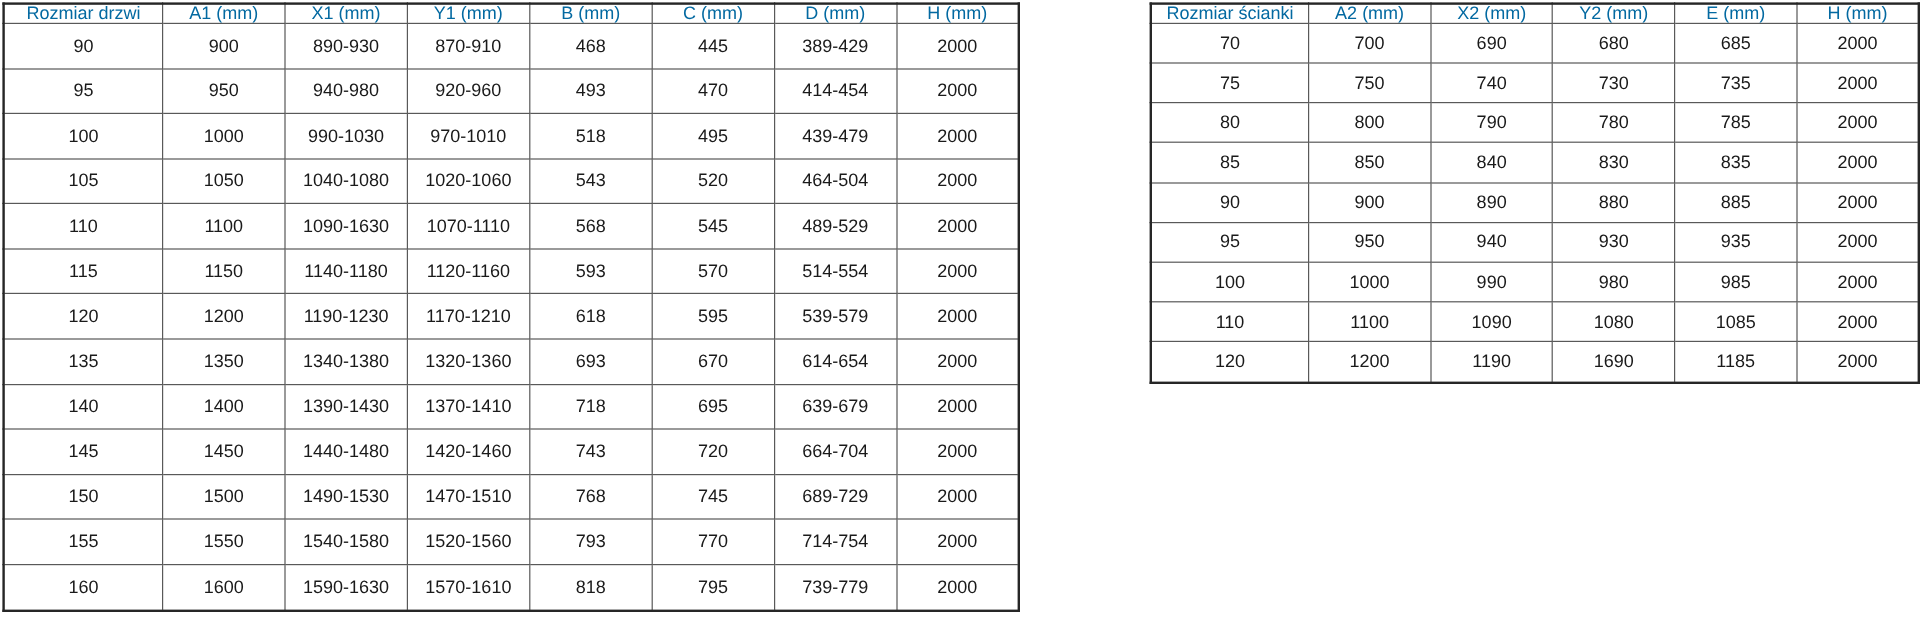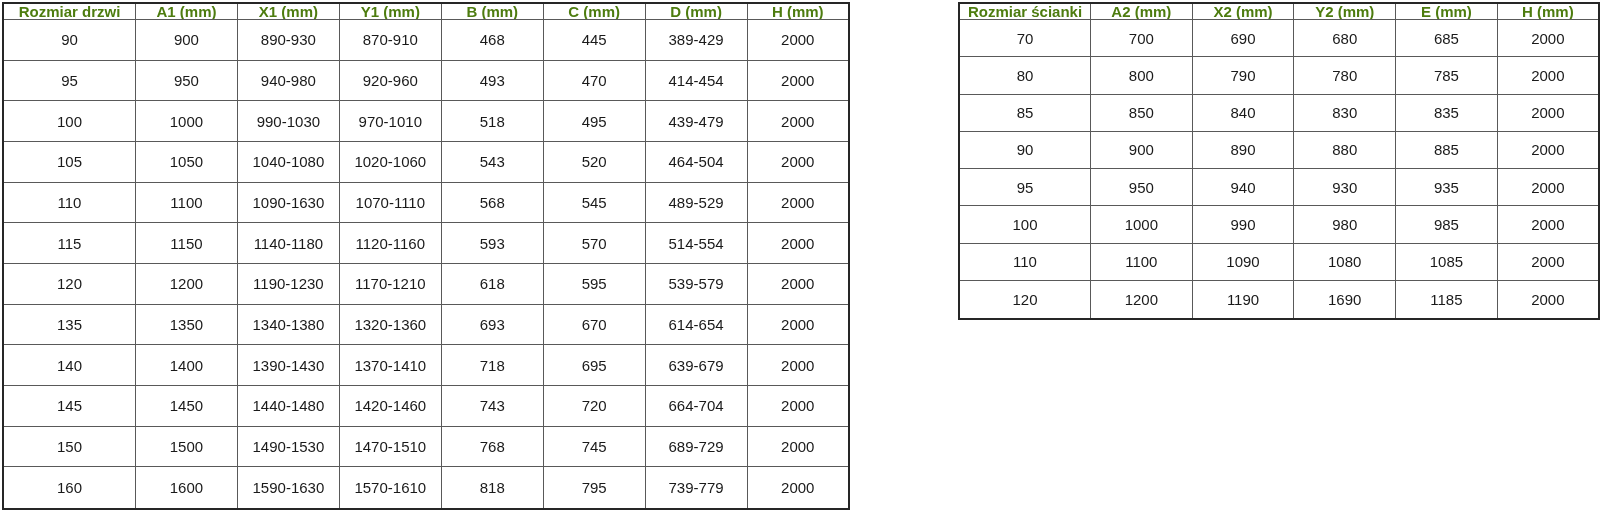--- a/index.html
+++ b/index.html
@@ -32,22 +32,22 @@
     text-align: center;
     vertical-align: middle;
     padding: 0;
     color: #1a1a1a;
     font-size: 15px;
     line-height: 1;
     white-space: nowrap;
     overflow: hidden;
   }
   .spec-table th {
-    font-weight: bold;
-    color: #4d7c0f;
+    font-weight: normal;
+    color: #0369a1;
   }
   .door-table {
     left: 2px;
     top: 2px;
     width: 848px;
     height: 508px;
   }
   .wall-table {
     left: 958px;
     top: 2px;
@@ -179,20 +179,30 @@
           <td class="first-col">150</td>
           <td>1500</td>
           <td>1490-1530</td>
           <td>1470-1510</td>
           <td>768</td>
           <td>745</td>
           <td>689-729</td>
           <td>2000</td>
         </tr>
         <tr>
+          <td class="first-col">155</td>
+          <td>1550</td>
+          <td>1540-1580</td>
+          <td>1520-1560</td>
+          <td>793</td>
+          <td>770</td>
+          <td>714-754</td>
+          <td>2000</td>
+        </tr>
+        <tr>
           <td class="first-col">160</td>
           <td>1600</td>
           <td>1590-1630</td>
           <td>1570-1610</td>
           <td>818</td>
           <td>795</td>
           <td>739-779</td>
           <td>2000</td>
         </tr>
       </tbody>
@@ -211,20 +221,28 @@
       <tbody>
         <tr>
           <td class="first-col">70</td>
           <td>700</td>
           <td>690</td>
           <td>680</td>
           <td>685</td>
           <td>2000</td>
         </tr>
         <tr>
+          <td class="first-col">75</td>
+          <td>750</td>
+          <td>740</td>
+          <td>730</td>
+          <td>735</td>
+          <td>2000</td>
+        </tr>
+        <tr>
           <td class="first-col">80</td>
           <td>800</td>
           <td>790</td>
           <td>780</td>
           <td>785</td>
           <td>2000</td>
         </tr>
         <tr>
           <td class="first-col">85</td>
           <td>850</td>

